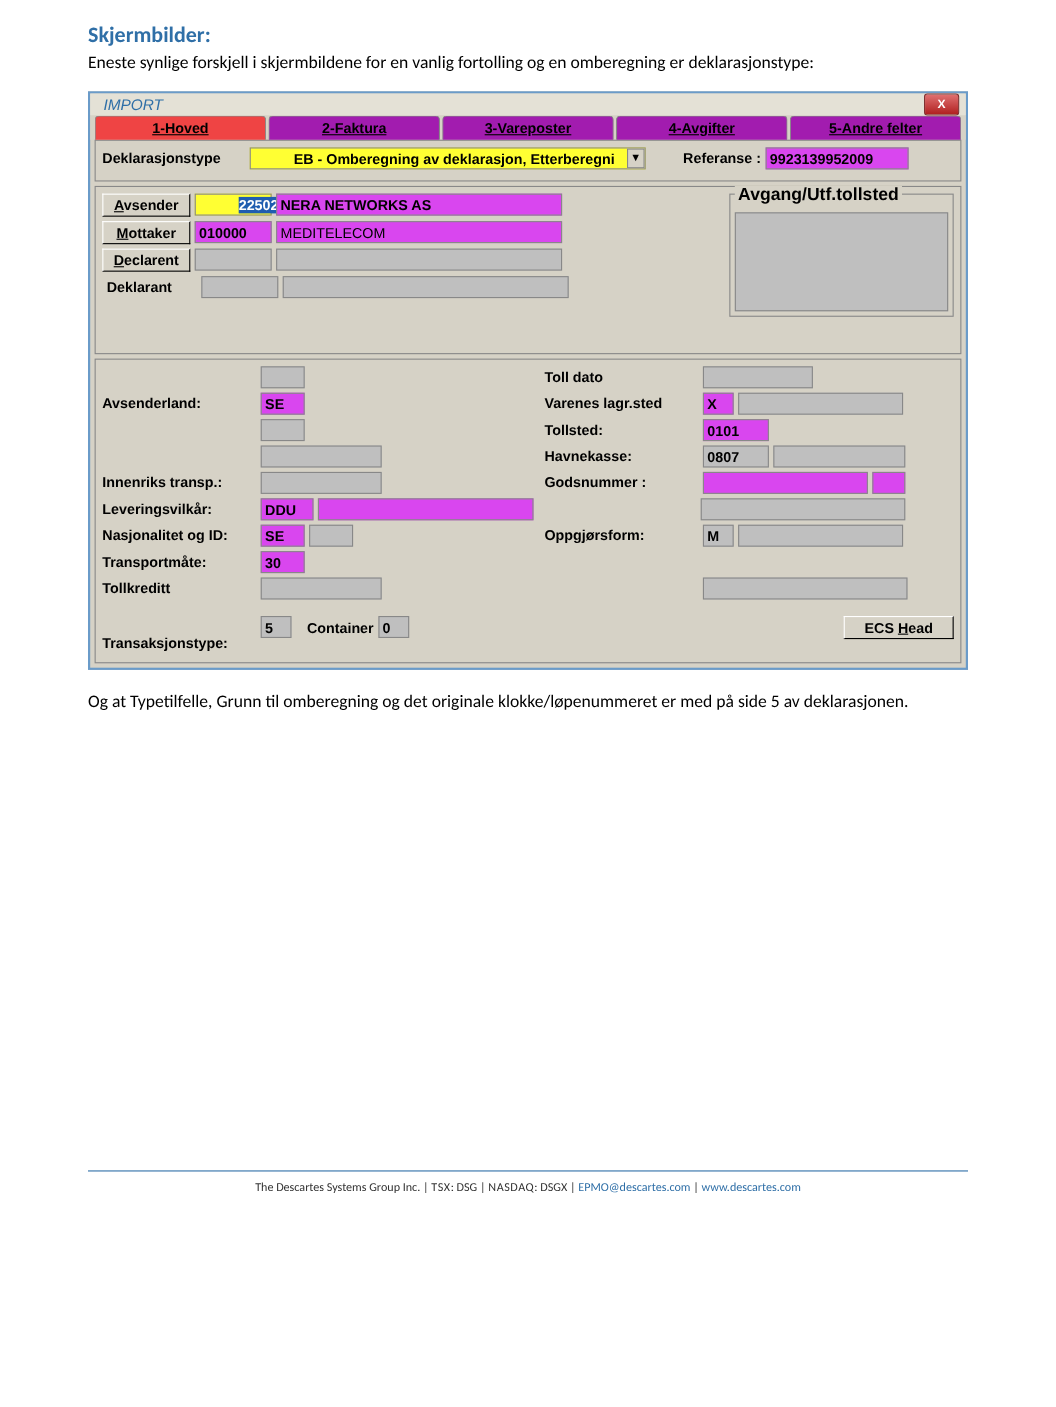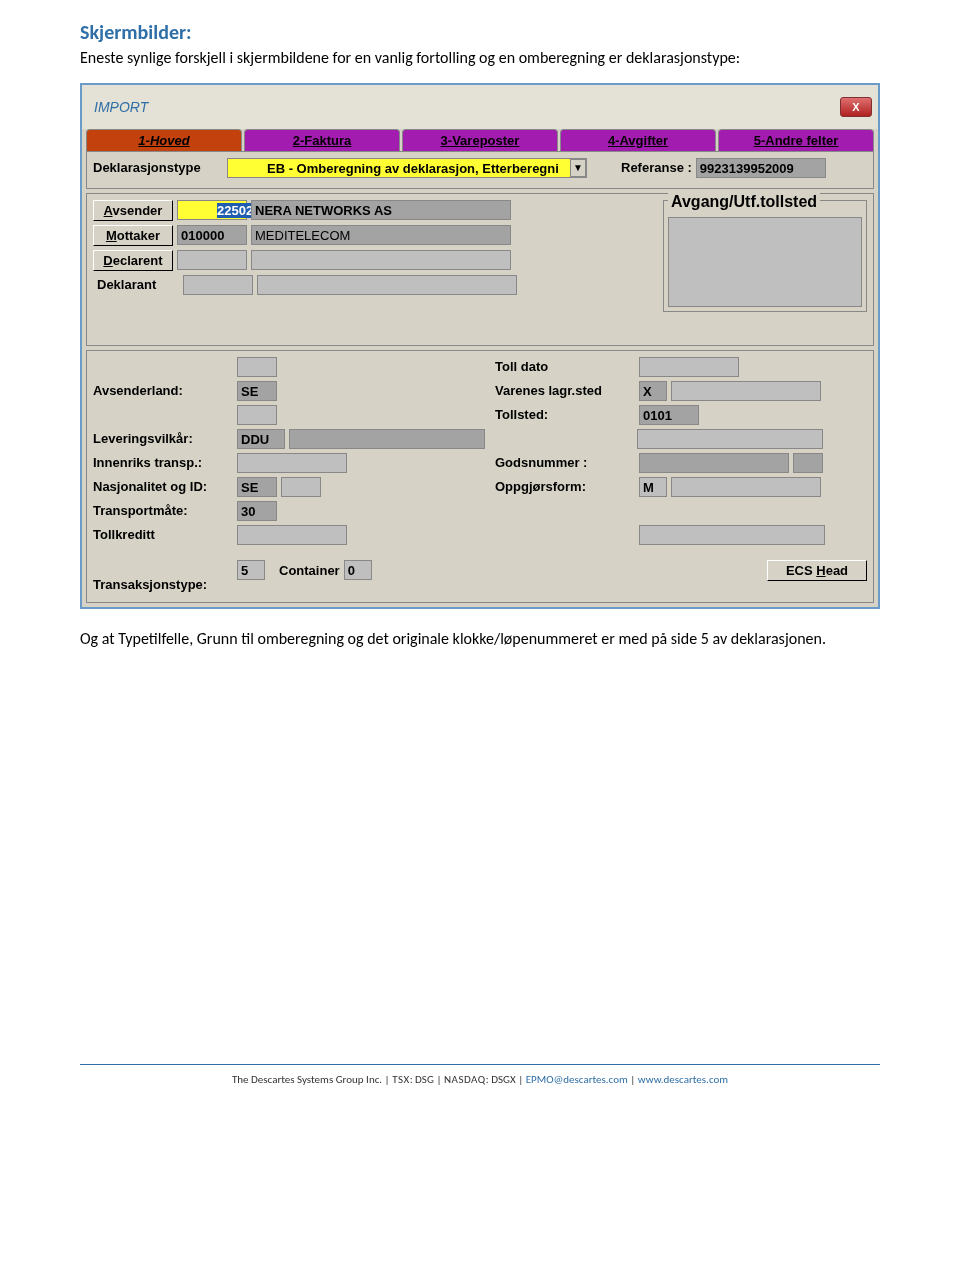--- a/index.html
+++ b/index.html
@@ -32,21 +32,21 @@
     font-family: "Tahoma","MS Sans Serif",sans-serif;
     font-size: 13px;
     color: #000;
     width: 800px;
     position: relative;
   }
   .titlebar {
     display:flex;
     justify-content:space-between;
     align-items:center;
-    padding:12px 6px;
+    padding:0 6px;
     background:#e4e1d6;
   }
   .titlebar .title {
     font-style: italic;
     color:#2F6FA7;
     font-size:14px;
     padding-left:6px;
   }
   .closebtn {
     width:32px;height:20px;
@@ -70,21 +70,21 @@
     border:1px solid #888;
     border-bottom:none;
     background:#a21caf;
     padding:3px 4px;
     text-align:center;
     font-weight:bold;
     font-size:13px;
     border-top-left-radius:4px;
     border-top-right-radius:4px;
   }
-  .tab.active { background:#c2410c;font-style:italic; }
+  .tab.active { background:#ef4444; }
   .panel {
     border:1px solid #888;
     background:#d6d2c6;
     margin:0 4px 4px 4px;
     padding:6px;
   }
   .row { display:flex; align-items:center; margin-bottom:4px; gap:4px; }
   .lbl { font-weight:bold; font-size:13px; }
   .btn3d {
     display:inline-block;
@@ -93,21 +93,21 @@
     border-left-color:#fff;
     background:#d6d2c6;
     padding:2px 6px;
     font-weight:bold;
     font-size:13px;
     min-width:80px;
     text-align:center;
   }
   .inp {
     border:1px solid #888;
-    background:#a3a3a3;
+    background:#d946ef;
     padding:2px 3px;
     font-size:13px;
     height:20px;
     line-height:16px;
   }
   .inp.gray { background:#bfbfbf; }
   .hl-yellow { background:#ffff33 !important;padding-left:39px; }
   .sel-blue { background:#1f5db0; color:#fff;text-align:right; }
   .combo { position:relative; }
   .combo .arrow {
@@ -218,33 +218,41 @@
         <span class="inp gray" style="width:150px;"></span>
       </div>
       <div class="row">
         <span style="width:140px;"></span>
         <span class="inp gray" style="width:40px;"></span>
         <span style="width:210px;"></span>
         <span class="lbl" style="width:140px;">Tollsted:</span>
         <span class="inp" style="width:60px;font-weight:bold;">0101</span>
       </div>
       <div class="row">
+        <span style="width:140px;"></span>
+        <span class="inp gray" style="width:110px;"></span>
+        <span style="width:140px;"></span>
+        <span class="lbl" style="width:140px;">Havnekasse:</span>
+        <span class="inp gray" style="width:60px;font-weight:bold;">0807</span>
+        <span class="inp gray" style="width:120px;"></span>
+      </div>
+      <div class="row">
+        <span class="lbl" style="width:140px;">Innenriks transp.:</span>
+        <span class="inp gray" style="width:110px;"></span>
+        <span style="width:140px;"></span>
+        <span class="lbl" style="width:140px;">Godsnummer :</span>
+        <span class="inp" style="width:150px;"></span>
+        <span class="inp" style="width:30px;"></span>
+      </div>
+      <div class="row">
         <span class="lbl" style="width:140px;">Leveringsvilkår:</span>
         <span class="inp" style="width:48px;font-weight:bold;">DDU</span>
         <span class="inp" style="width:196px;"></span>
         <span style="width:144px;"></span>
         <span class="inp gray" style="width:186px;"></span>
-      </div>
-      <div class="row">
-        <span class="lbl" style="width:140px;">Innenriks transp.:</span>
-        <span class="inp gray" style="width:110px;"></span>
-        <span style="width:140px;"></span>
-        <span class="lbl" style="width:140px;">Godsnummer :</span>
-        <span class="inp" style="width:150px;"></span>
-        <span class="inp" style="width:30px;"></span>
       </div>
       <div class="row">
         <span class="lbl" style="width:140px;">Nasjonalitet og ID:</span>
         <span class="inp" style="width:40px;font-weight:bold;">SE</span>
         <span class="inp gray" style="width:40px;"></span>
         <span style="width:166px;"></span>
         <span class="lbl" style="width:140px;">Oppgjørsform:</span>
         <span class="inp gray" style="width:28px;font-weight:bold;">M</span>
         <span class="inp gray" style="width:150px;"></span>
       </div>

